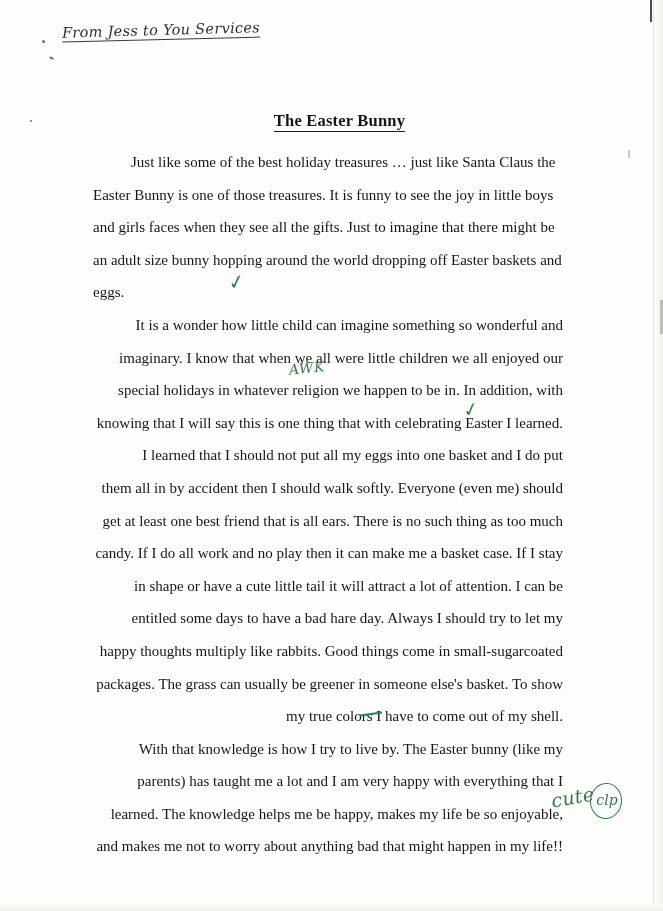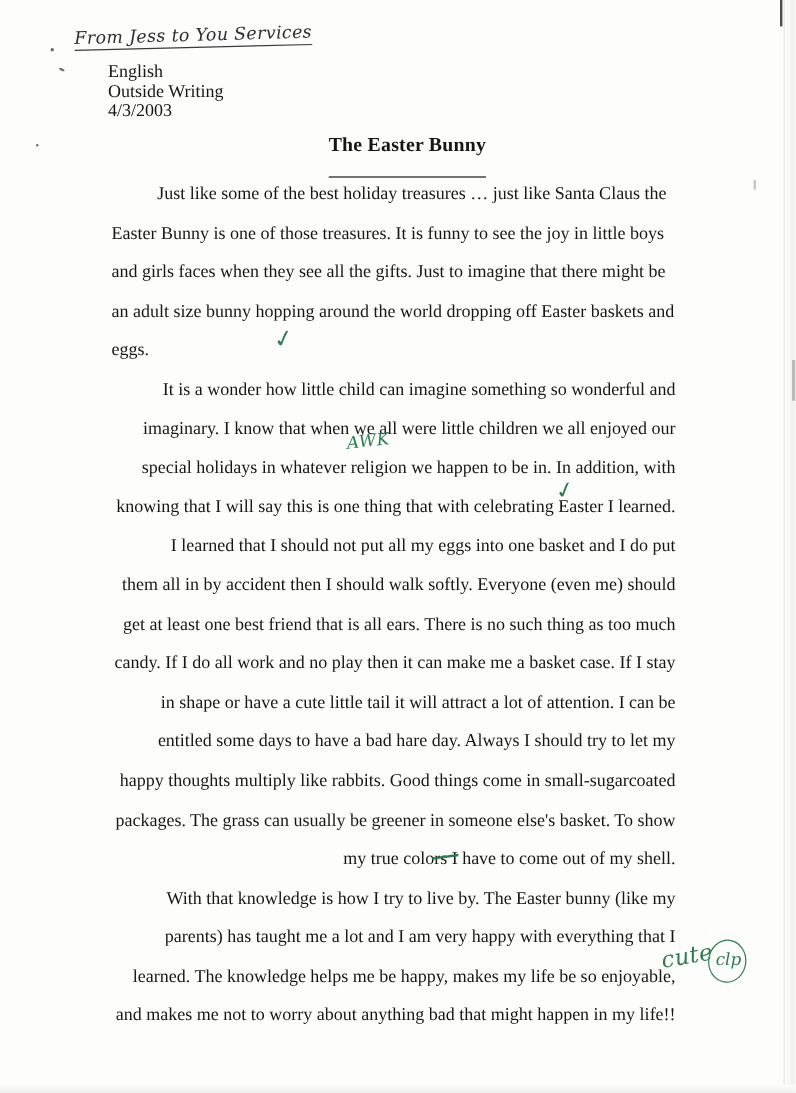--- a/index.html
+++ b/index.html
@@ -88,21 +88,21 @@
     top: 111px;
     left: 0;
     width: 663px;
     text-align: center;
     font-size: 16.5px;
     font-weight: bold;
     letter-spacing: 0.2px;
   }
   .doc-title span {
     border-bottom: 1.4px solid #1a1a1a;
-    padding-bottom: 17px;
+    padding-bottom: 1px;
     margin-left: 16px;
   }
 
   
   .body-text {
     position: absolute;
     left: 93px;
     top: 146px;
     width: 470px;
     font-size: 15px;
@@ -181,25 +181,20 @@
   <div class="ink-speck" style="left:42px; top:40px; width:3px; height:3px;"></div>
   <div class="ink-speck" style="left:49px; top:57px; width:5px; height:2px; transform:rotate(25deg);"></div>
   <div class="ink-speck" style="left:30px; top:120px; width:2px; height:2px;"></div>
   <div class="ink-speck" style="left:628px; top:150px; width:2px; height:8px; border-radius:0; background:#c9c9c4;"></div>
 
   <div class="handwriting-header">
     <span>From Jess to You Services</span>
     <span class="underline"></span>
   </div>
 
-  <div class="heading-block">
-    <div>English</div>
-    <div>Outside Writing</div>
-    <div>4/3/2003</div>
-  </div>
 
   <div class="doc-title">
     <span>The Easter Bunny</span>
   </div>
 
   <div class="body-text">
     <p>Just like some of the best holiday treasures … just like Santa Claus the Easter Bunny is one of those treasures.  It is funny to see the joy in little boys and girls faces when they see all the gifts.  Just to imagine that there might be an adult size bunny hopping around the world dropping off Easter baskets and eggs.</p>
     <p>It is a wonder how little child can imagine something so wonderful and imaginary.  I know that when we all were little children we all enjoyed our special holidays in whatever religion we happen to be in.  In addition, with knowing that I will say this is one thing that with celebrating Easter I learned.</p>
     <p>I learned that I should not put all my eggs into one basket and I do put them all in by accident then I should walk softly.  Everyone (even me) should get at least one best friend that is all ears.  There is no such thing as too much candy.  If I do all work and no play then it can make me a basket case.  If I stay in shape or have a cute little tail it will attract a lot of attention.  I can be entitled some days to have a bad hare day.  Always I should try to let my happy thoughts multiply like rabbits.  Good things come in small-sugarcoated packages.  The grass can usually be greener in someone else's basket.  To show my true colors I have to come out of my shell.</p>
     <p>With that knowledge is how I try to live by.  The Easter bunny (like my parents) has taught me a lot and I am very happy with everything that I learned.  The knowledge helps me be happy, makes my life be so enjoyable, and makes me not to worry about anything bad that might happen in my life!!</p>

